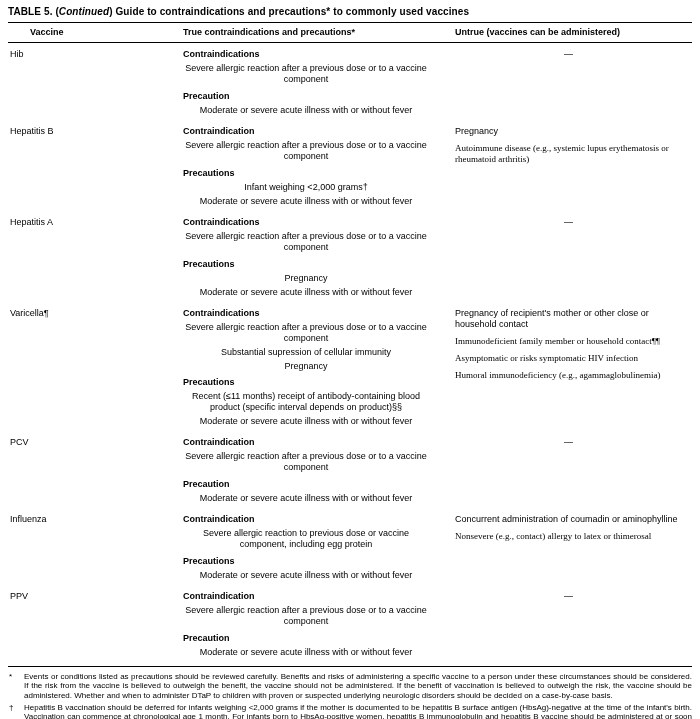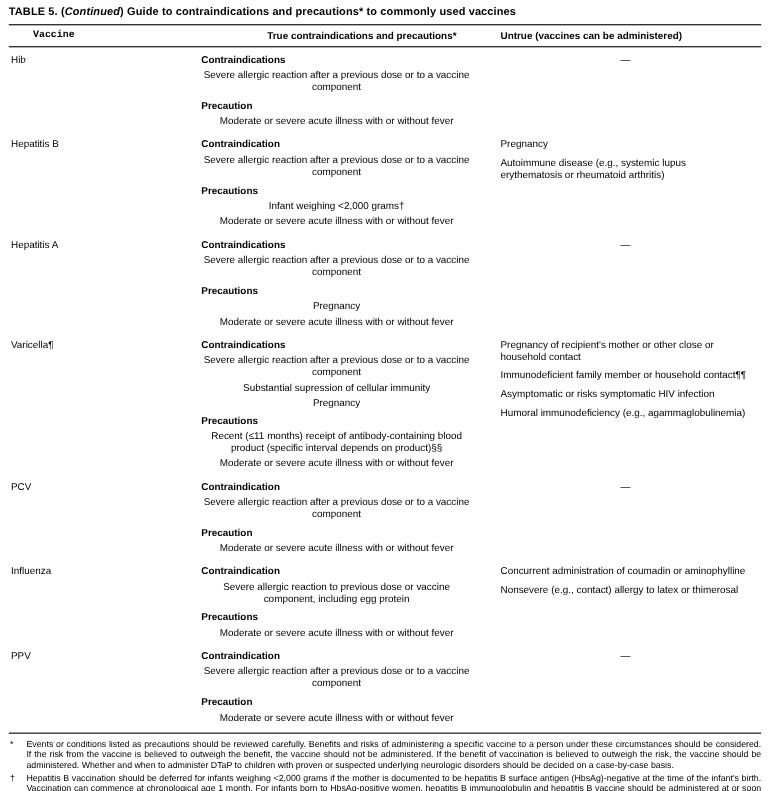--- a/index.html
+++ b/index.html
@@ -22,41 +22,41 @@
   .title .cont { font-style:italic; }
 
   .grid-table { border-top:1px solid #000; }
   .thead {
     display:grid;
     grid-template-columns:175px 272px 1fr;
     font-weight:bold;
     padding:4px 0 4px 0;
     border-bottom:1px solid #000;
   }
-  .thead .h1 { padding-left:22px;font-family:Liberation Mono, monospace; }
-  .thead .h2 { text-align:right; padding-right:40px; }
+  .thead .h1 { padding-left:22px; }
+  .thead .h2 { text-align:left; padding-right:40px; }
   .thead .h3 { }
 
   .tbody { padding:6px 0 8px 0; border-bottom:1px solid #000; }
 
   .trow {
     display:grid;
     grid-template-columns:175px 272px 1fr;
   }
   .trow + .trow { margin-top:10px; }
 
   .col-vaccine { padding-left:2px; padding-right:8px; }
   .col-true  { padding-right:26px; }
   .col-untrue { padding-right:10px; }
 
   .block + .block { margin-top:6px; }
   .block-heading { font-weight:bold; }
   .block-item { margin-top:3px;text-align:center; }
 
-  .untrue-item + .untrue-item { margin-top:6px; }
+  .untrue-item + .untrue-item { margin-top:6px;font-family:Liberation Serif, serif; }
   .untrue-dash { text-align:center; }
 
   .footnotes { padding-top:5px; }
   .footnote {
     display:grid;
     grid-template-columns:16px 1fr;
     font-size:8px;
     line-height:1.2;
   }
   .footnote + .footnote { margin-top:2px; }

